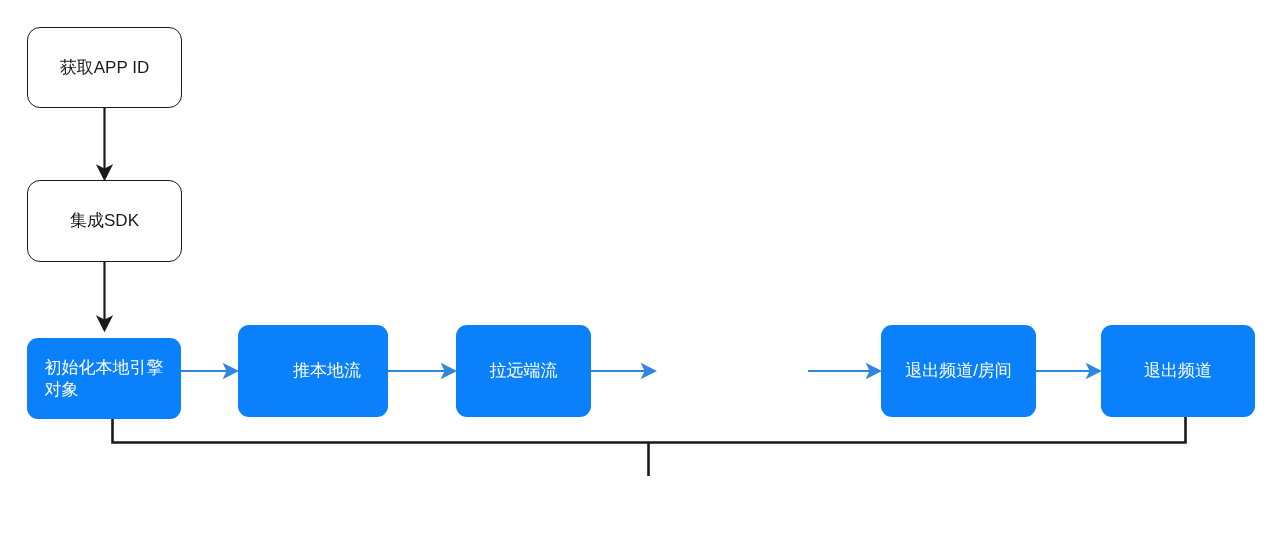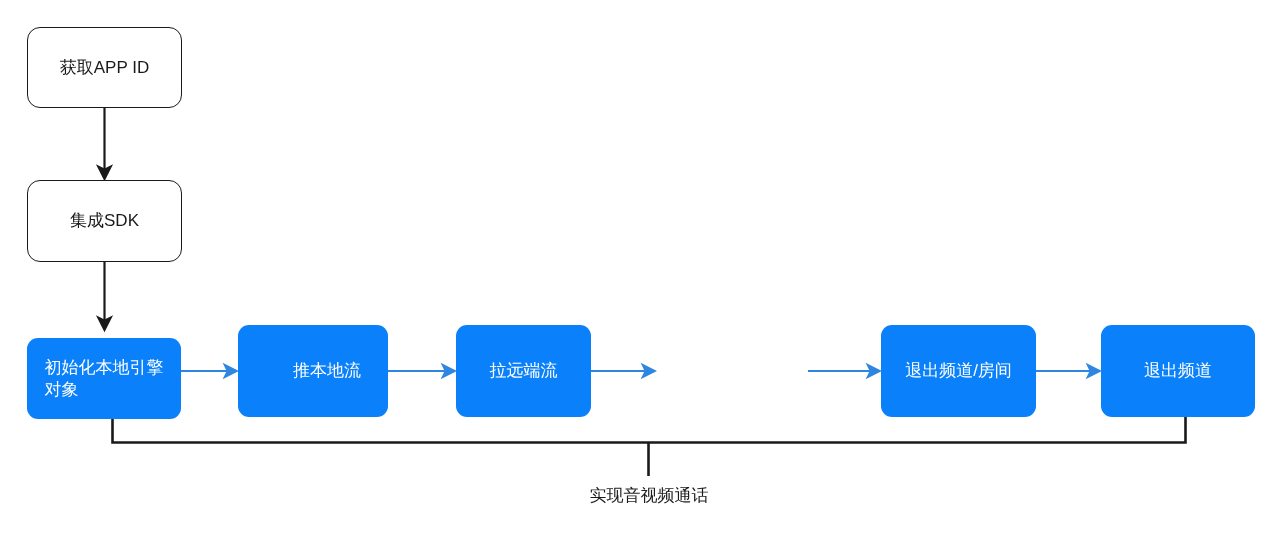--- a/index.html
+++ b/index.html
@@ -130,15 +130,14 @@
 
 
   <div class="node node-blue" style="left:881px; top:325px; width:155px; height:92px;border-radius:11px;">
     <span>退出频道/房间</span>
   </div>
 
   <div class="node node-blue" style="left:1101px; top:325px; width:154px; height:92px;">
     <span>退出频道</span>
   </div>
 
-  <div class="caption" style="left:549px; top:484px; width:200px;">实现音视频通话</div>
 
 </div>
 
 </body></html>

